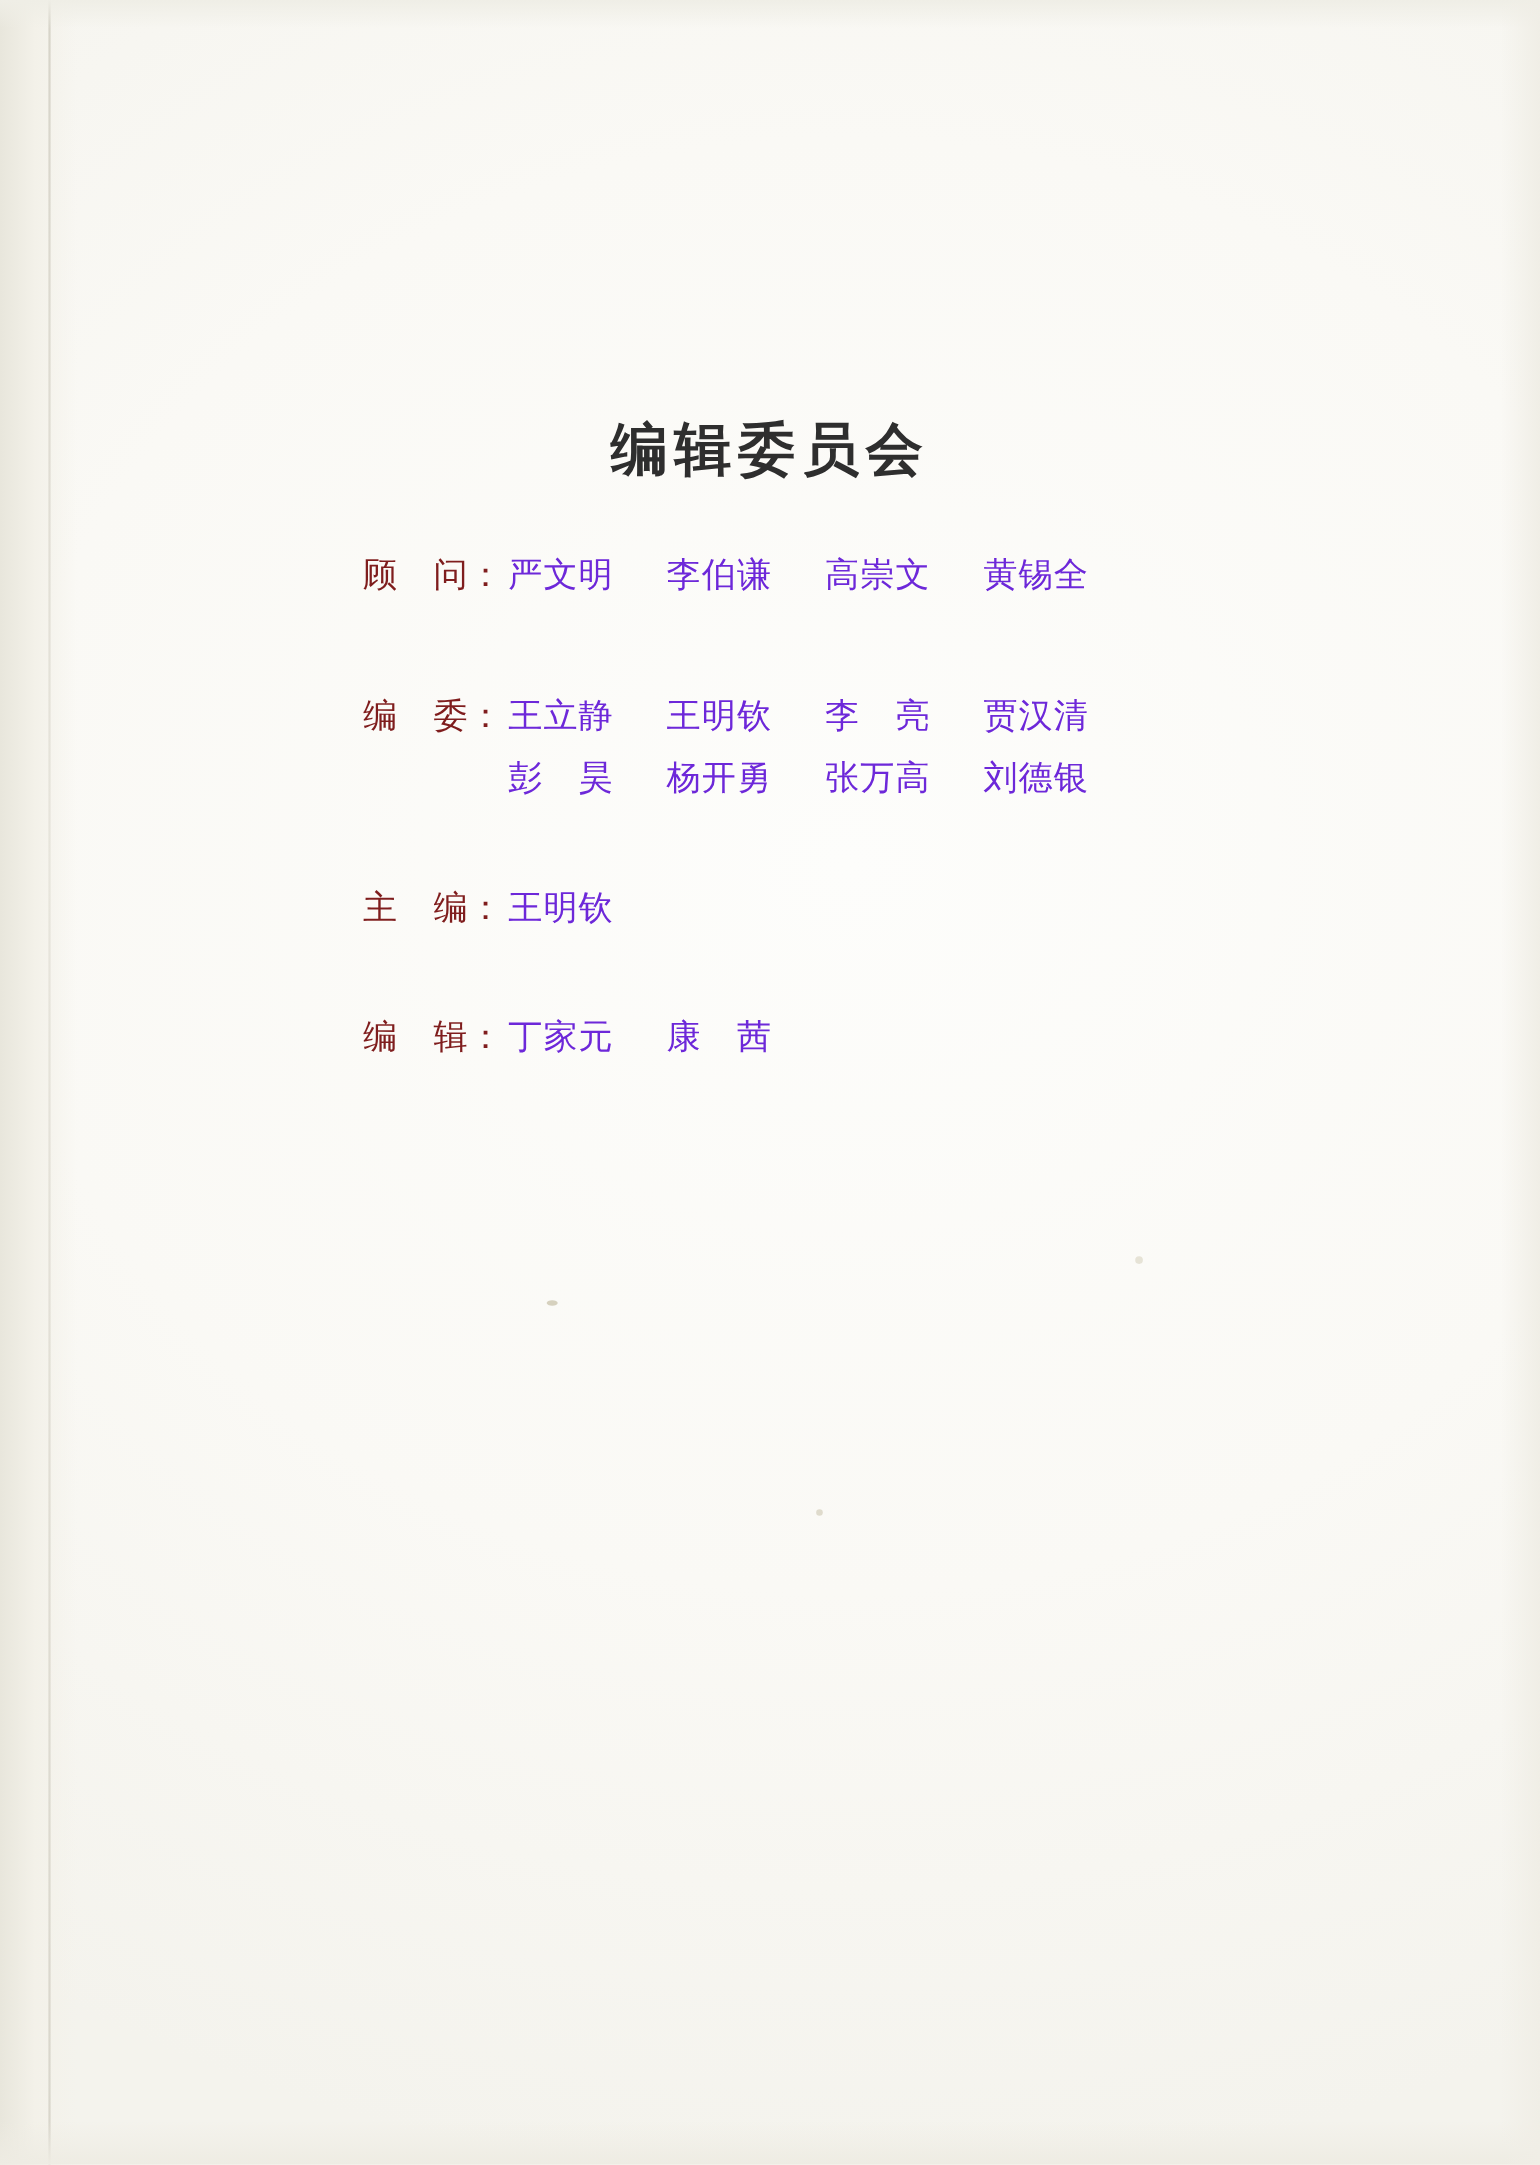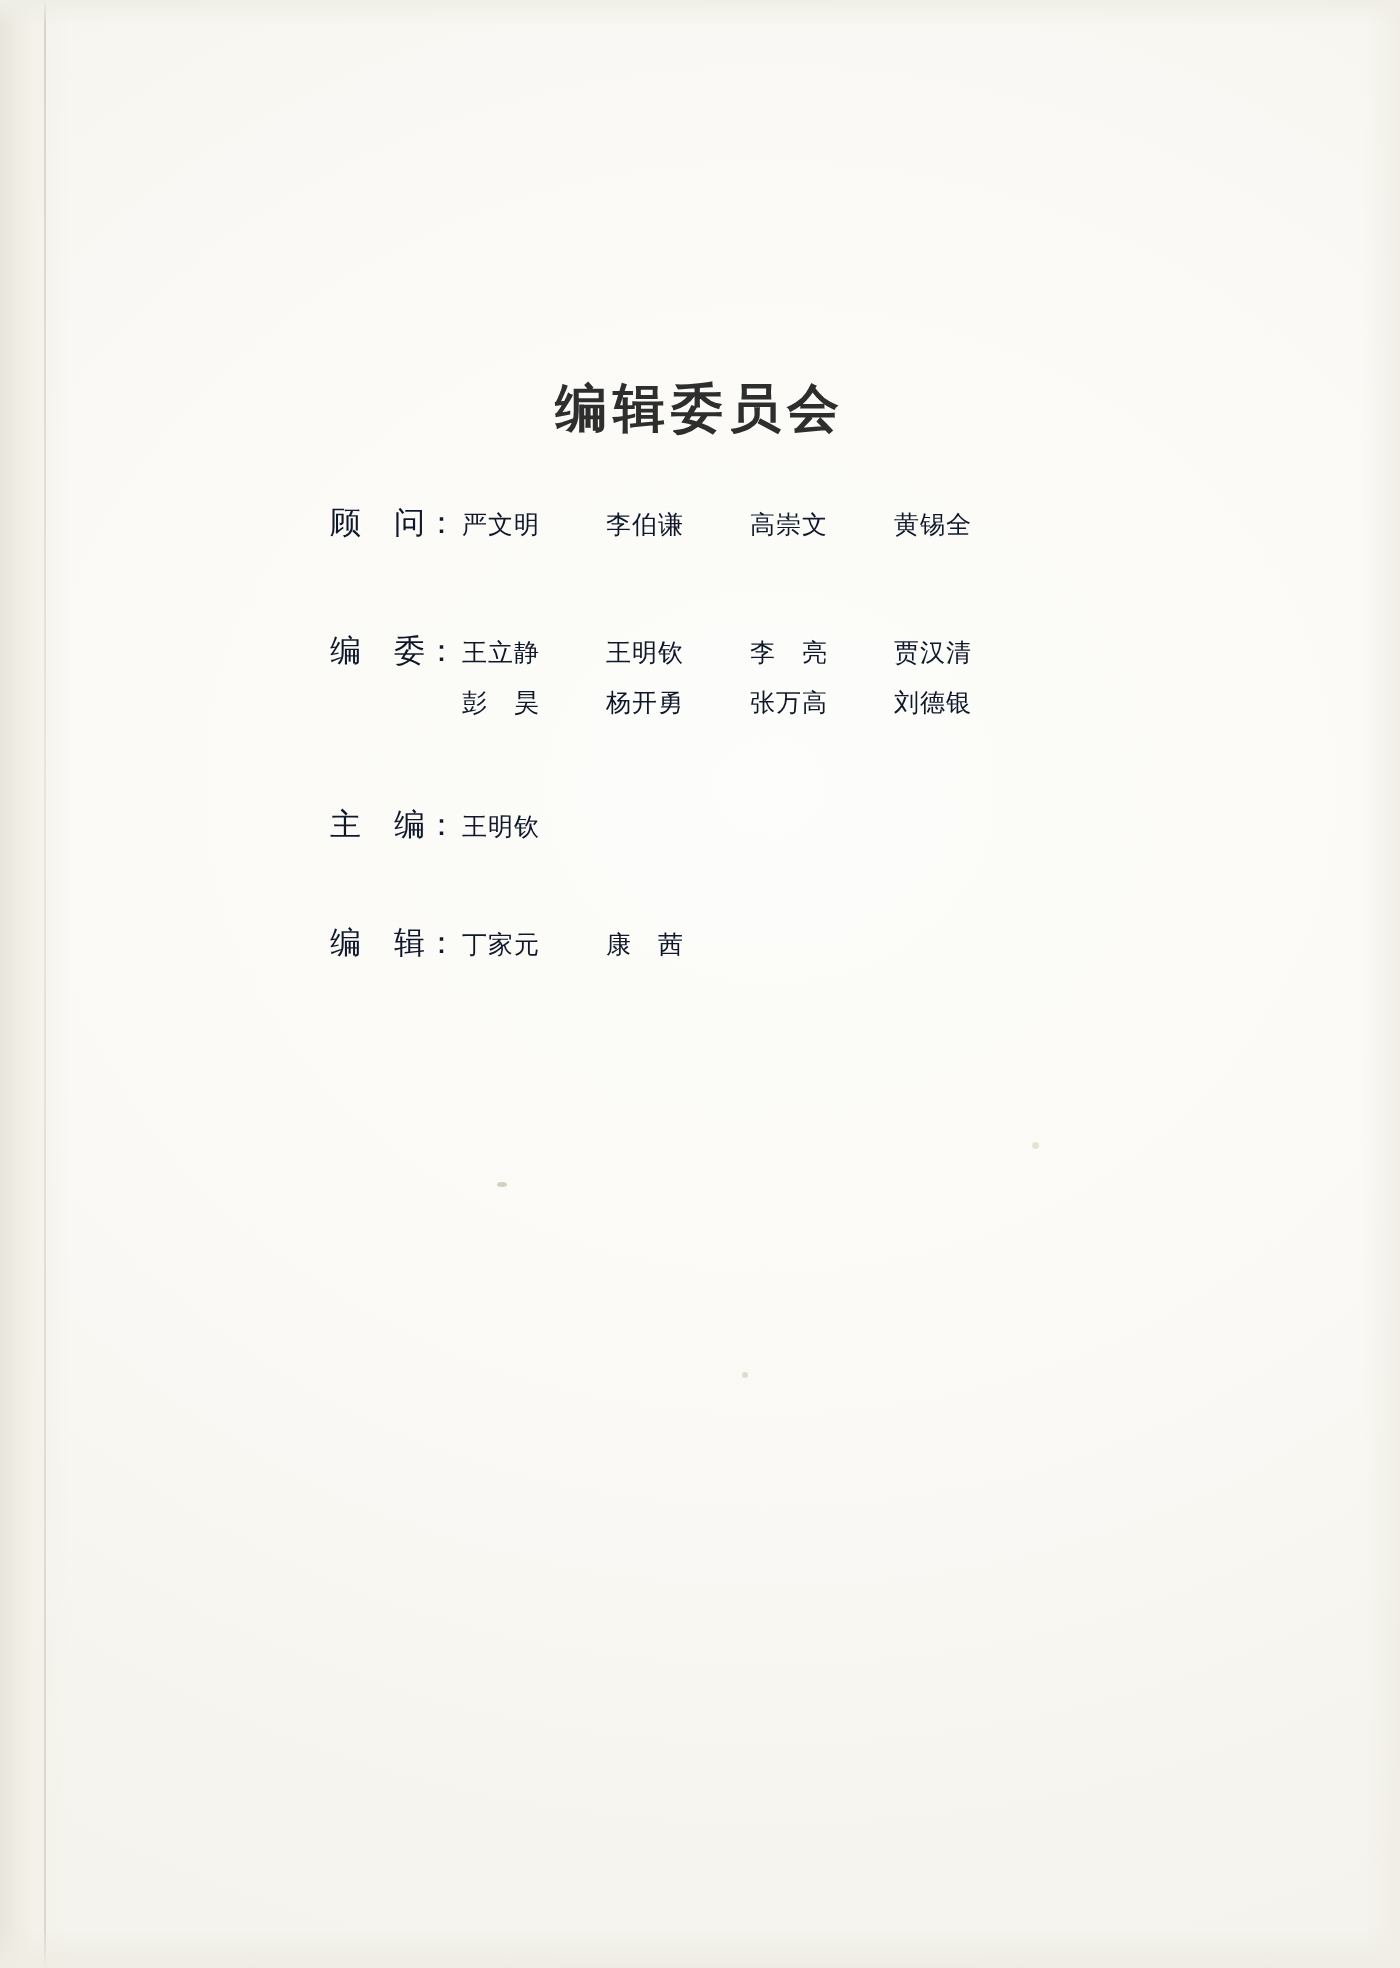--- a/index.html
+++ b/index.html
@@ -84,38 +84,38 @@
   .row {
     display: flex;
     align-items: baseline;
     height: 56px;
   }
 
   .label {
     width: 132px;
     flex: 0 0 132px;
     font-size: 31px;
-    color: #0f172a;
+    color: #7f1d1d;
     letter-spacing: 1px;
     white-space: pre;
     font-family: Liberation Serif, serif;
   }
   .label.blank {
     visibility: hidden;
   }
 
   .names {
     display: flex;
     flex: 1 1 auto;
   }
   .name {
     width: 144px;
     flex: 0 0 144px;
-    font-size: 25px;
-    color: #0f172a;
+    font-size: 31px;
+    color: #6d28d9;
     letter-spacing: 1px;
     white-space: pre;
     font-family: "DejaVu Serif", "Liberation Serif", serif;
   }
 
   .gap-lg { height: 72px; }
   .gap-md { height: 62px; }
 
   
   .speck {

